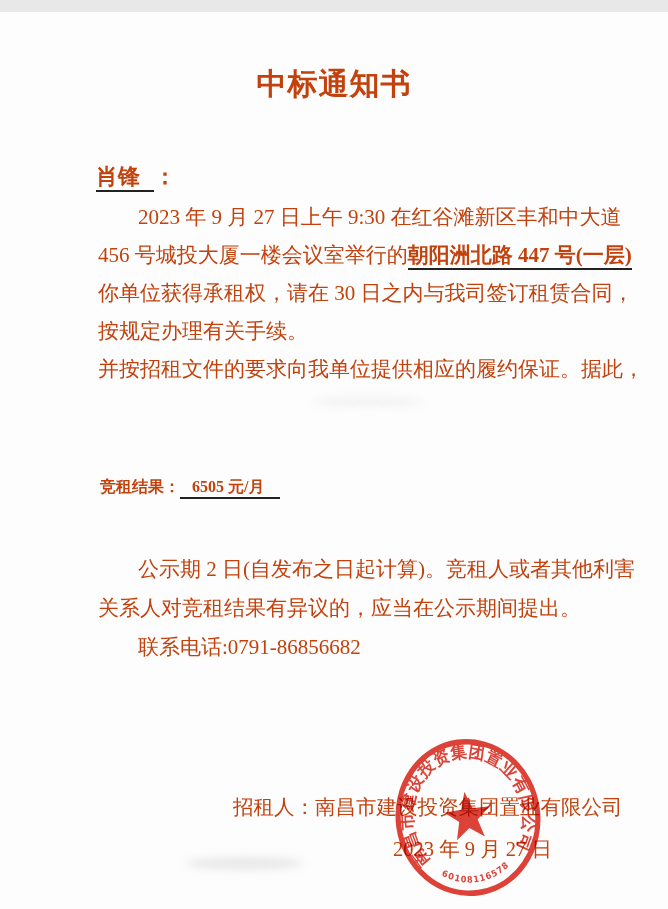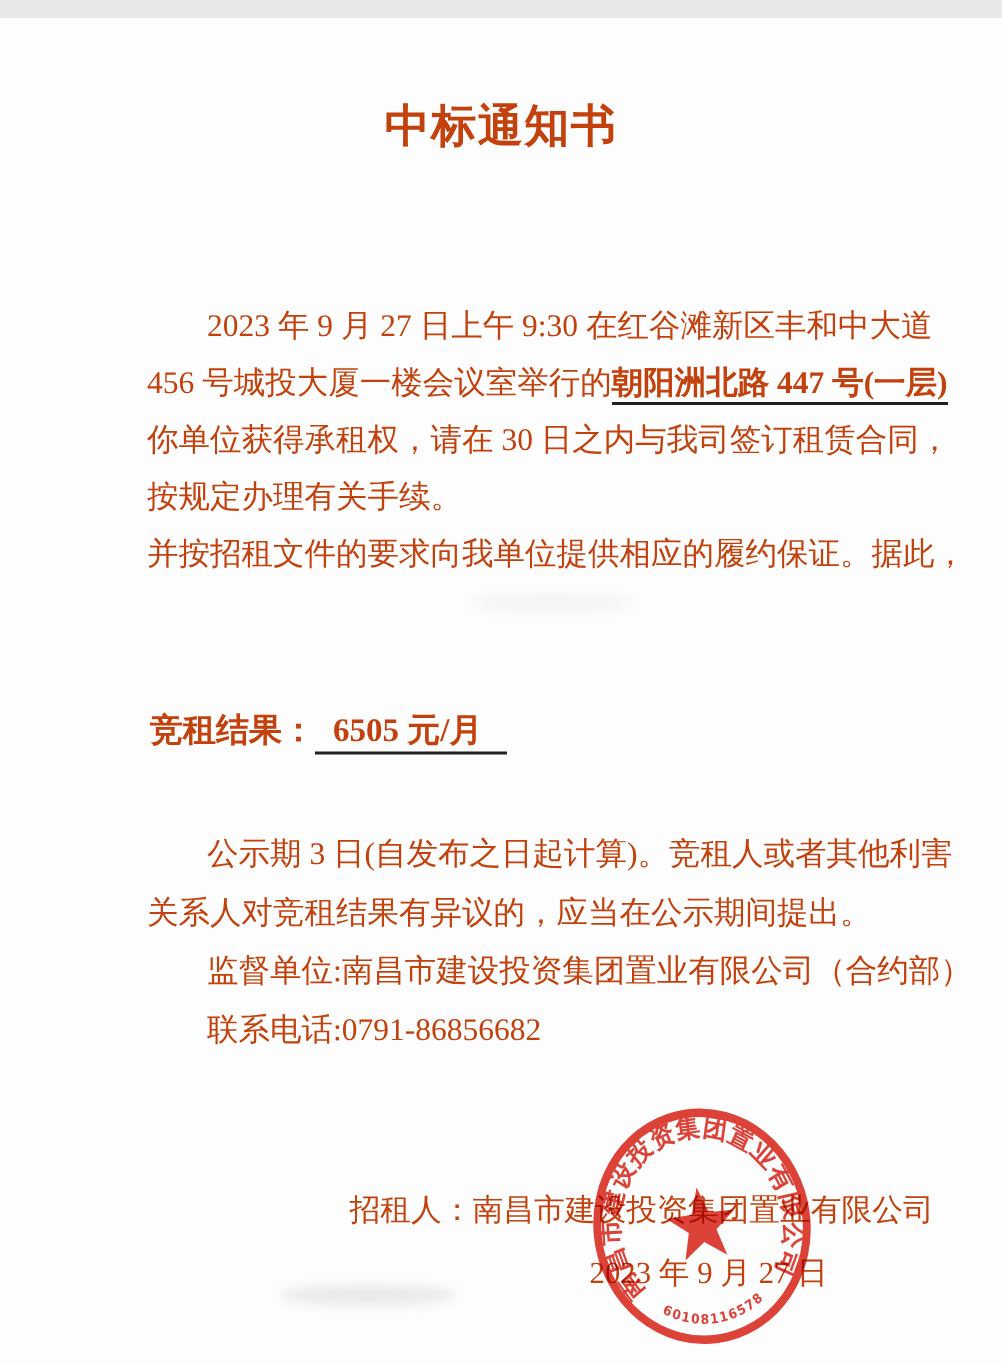--- a/index.html
+++ b/index.html
@@ -36,21 +36,21 @@
   .para-2 .line{height:39px;line-height:39px;white-space:nowrap;}
   .indent{padding-left:40px;}
   .em-u{
     font-weight:700;
     border-bottom:2px solid #222;
     padding-bottom:1px;
   }
   .result-line{
     position:absolute;left:100px;top:456px;
     height:38px;line-height:38px;
-    font-size:22px;font-weight:700;white-space:nowrap;text-align:right;
+    font-size:16px;font-weight:700;white-space:nowrap;text-align:right;
   }
   .result-line .value{
     border-bottom:2px solid #222;
     padding:0 16px 2px 12px;
   }
   .sig-line{
     position:absolute;white-space:nowrap;
     font-size:20.5px;height:34px;line-height:34px;
   }
   .sig-lessor{left:233px;top:778px;}
@@ -72,37 +72,39 @@
   .smudge-1{left:186px;top:845px;width:118px;height:13px;opacity:.30;}
   .smudge-2{left:312px;top:384px;width:112px;height:12px;opacity:.13;}
 </style>
 </head>
 <body>
 
 <div class="page">
 
   <div class="doc-title">中标通知书</div>
 
+  <div class="salutation">
+    <span class="uname">肖锋</span><span>：</span>
+  </div>
 
   <div class="para para-1">
     <div class="line indent">2023 年 9 月 27 日上午 9:30 在红谷滩新区丰和中大道</div>
     <div class="line"><span>456 号城投大厦一楼会议室举行的</span><span class="em-u">朝阳洲北路 447 号(一层)</span></div>
     <div class="line">你单位获得承租权，请在 30 日之内与我司签订租赁合同，</div>
     <div class="line">按规定办理有关手续。</div>
     <div class="line">并按招租文件的要求向我单位提供相应的履约保证。据此，</div>
   </div>
 
   <div class="result-line">
     <span>竞租结果：</span><span class="value">6505 元/月</span>
   </div>
 
   <div class="para para-2">
-    <div class="line indent">公示期 3 日(自发布之日起计算)。竞租人或者其他利害</div>
+    <div class="line indent">公示期 2 日(自发布之日起计算)。竞租人或者其他利害</div>
     <div class="line">关系人对竞租结果有异议的，应当在公示期间提出。</div>
-    <div class="line indent">监督单位:南昌市建设投资集团置业有限公司（合约部）</div>
     <div class="line indent">联系电话:0791-86856682</div>
   </div>
 
   <div class="sig-line sig-lessor">
     <span>招租人：</span><span>南昌市建设投资集团置业有限公司</span>
   </div>
 
   <div class="sig-line sig-date">2023 年 9 月 27 日</div>
 
   <div class="seal">

